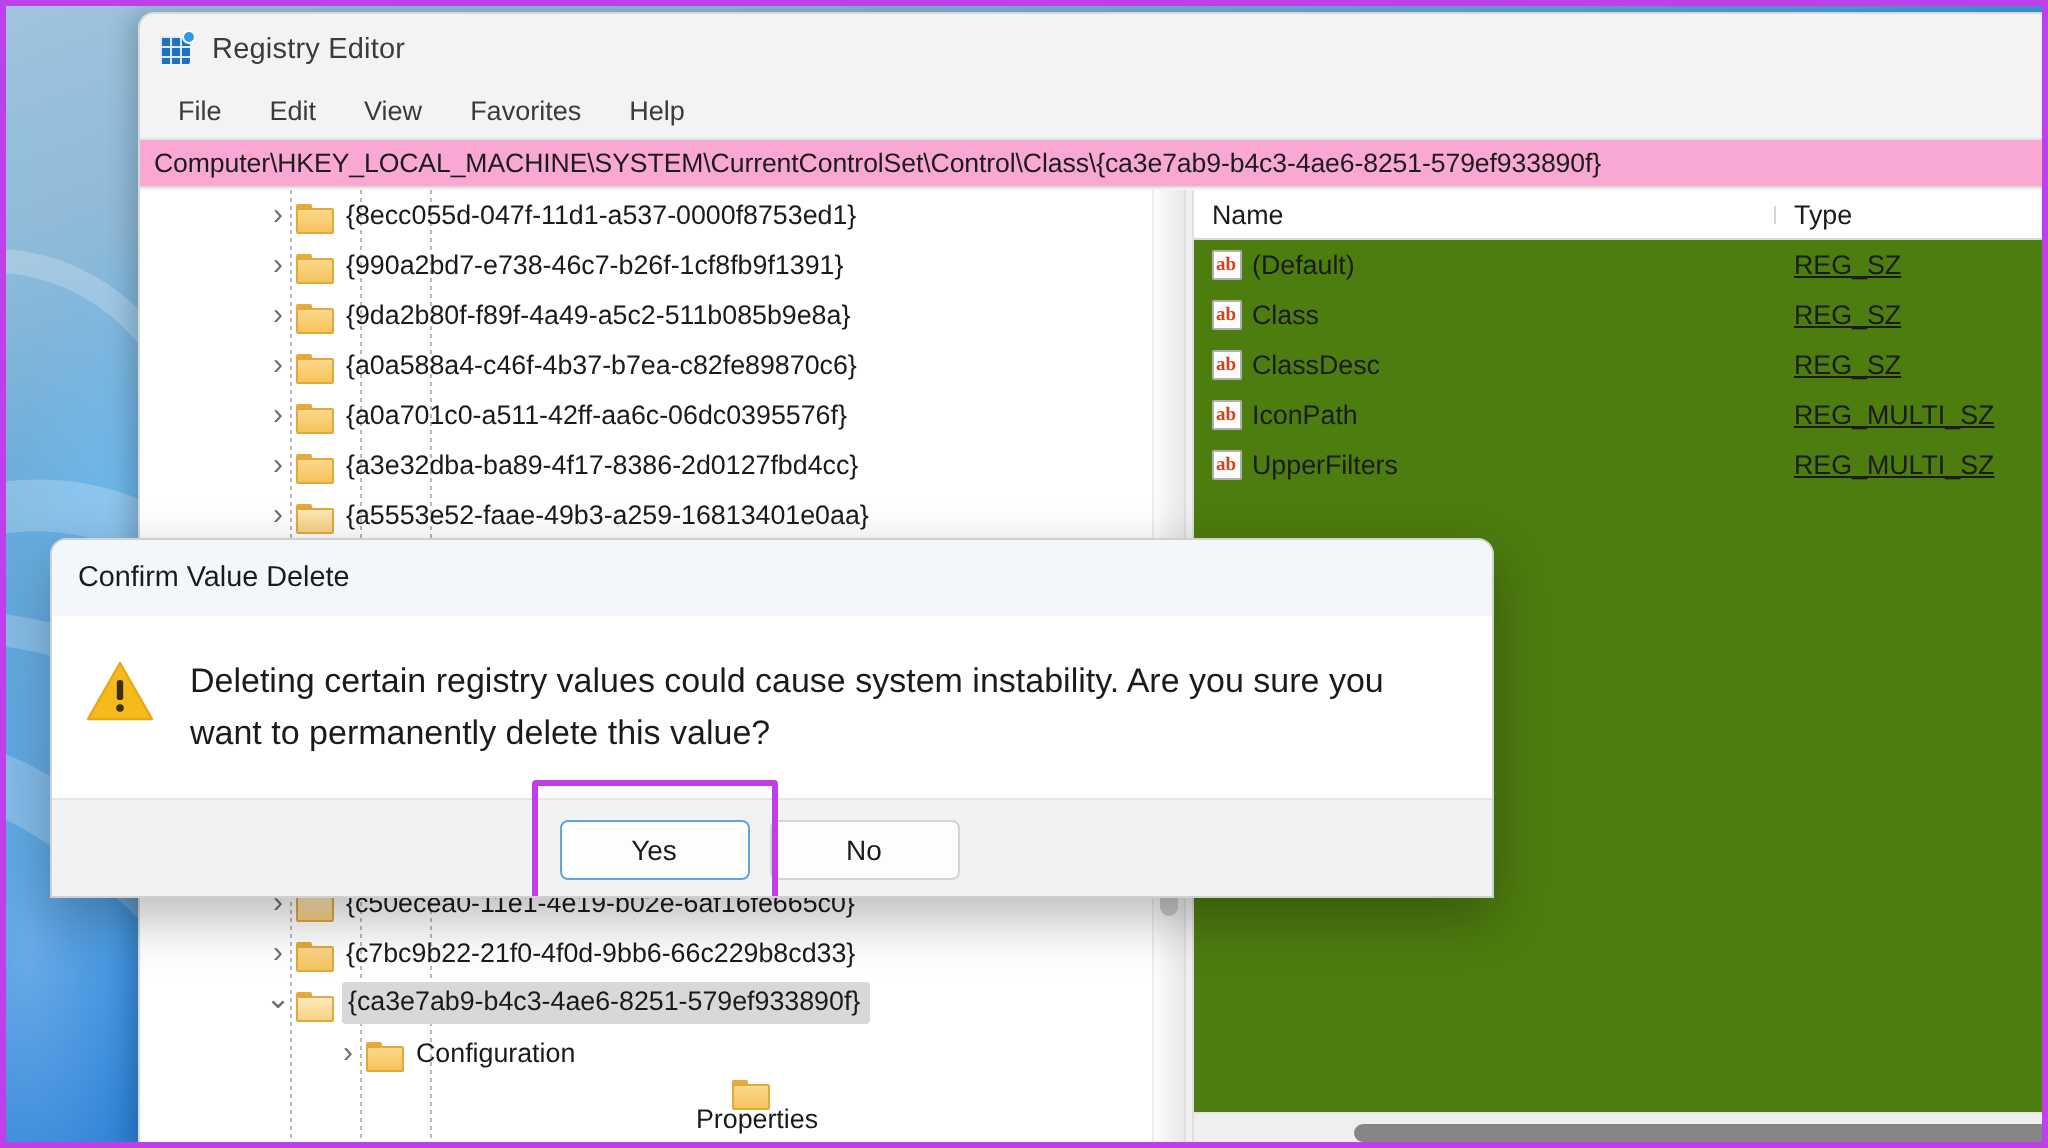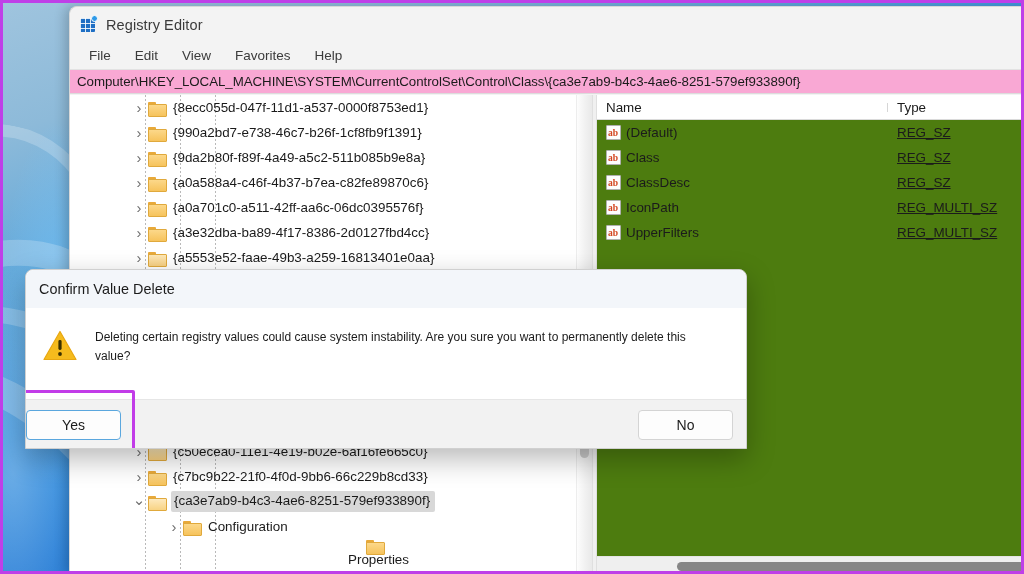--- a/index.html
+++ b/index.html
@@ -177,24 +177,24 @@
   #dlg-title {
     height: 38px; background: #f3f6fa; display: flex; align-items: center;
     padding-left: 13px; border-top-left-radius: 8px; border-top-right-radius: 8px;
   }
   #dlg-title-text { font-size: 14.4px; color: #1b1b1b; }
   #dlg-body {
     height: 91px; background: #ffffff; display: flex; align-items: flex-start;
     padding: 20px 22px 0 17px; gap: 18px;
   }
   .warn-tri { width: 34px; height: 31px; flex: 0 0 auto; position: relative; margin-top: 2px; }
-  #dlg-msg { font-size: 12px; color: #1b1b1b; line-height: 1.55; max-width: 615px; }
+  #dlg-msg { font-size: 17px; color: #1b1b1b; line-height: 1.55; max-width: 615px; }
   #dlg-foot {
     height: 51px; background: #f2f2f2; border-top: 1px solid #e6e6e6;
-    display: flex; align-items: center; justify-content: space-between;
+    display: flex; align-items: center; justify-content: center;
     padding-right: 13px; gap: 10px;
   }
   .dlg-btn {
     min-width: 95px; height: 30px; border-radius: 4px; background: #fdfdfd;
     border: 1px solid #d4d4d4; font-size: 14px; color: #1b1b1b;
     display: flex; align-items: center; justify-content: center;
     font-family: "Liberation Sans", sans-serif; cursor: default;
   }
   .dlg-btn.focused { border: 1.6px solid #5ba7de; }
   #yes-wrap { position: relative; display: flex; }

